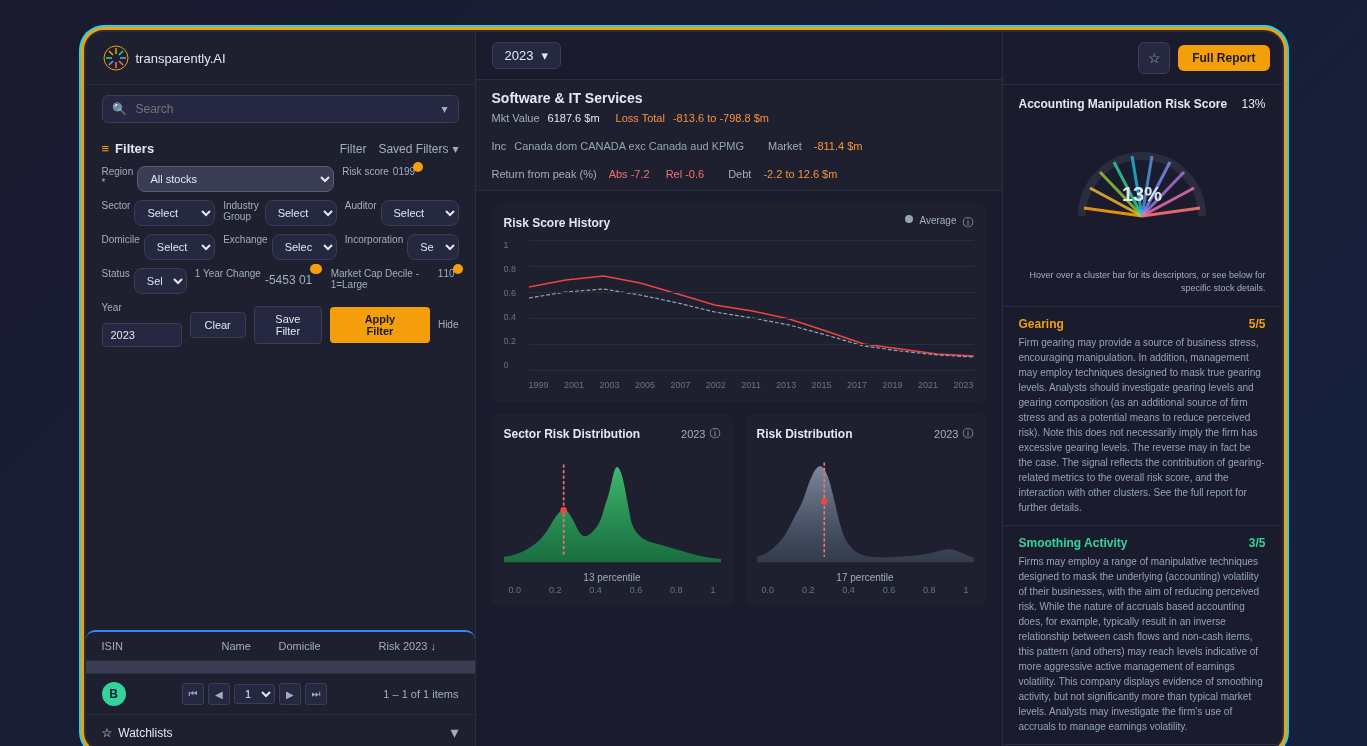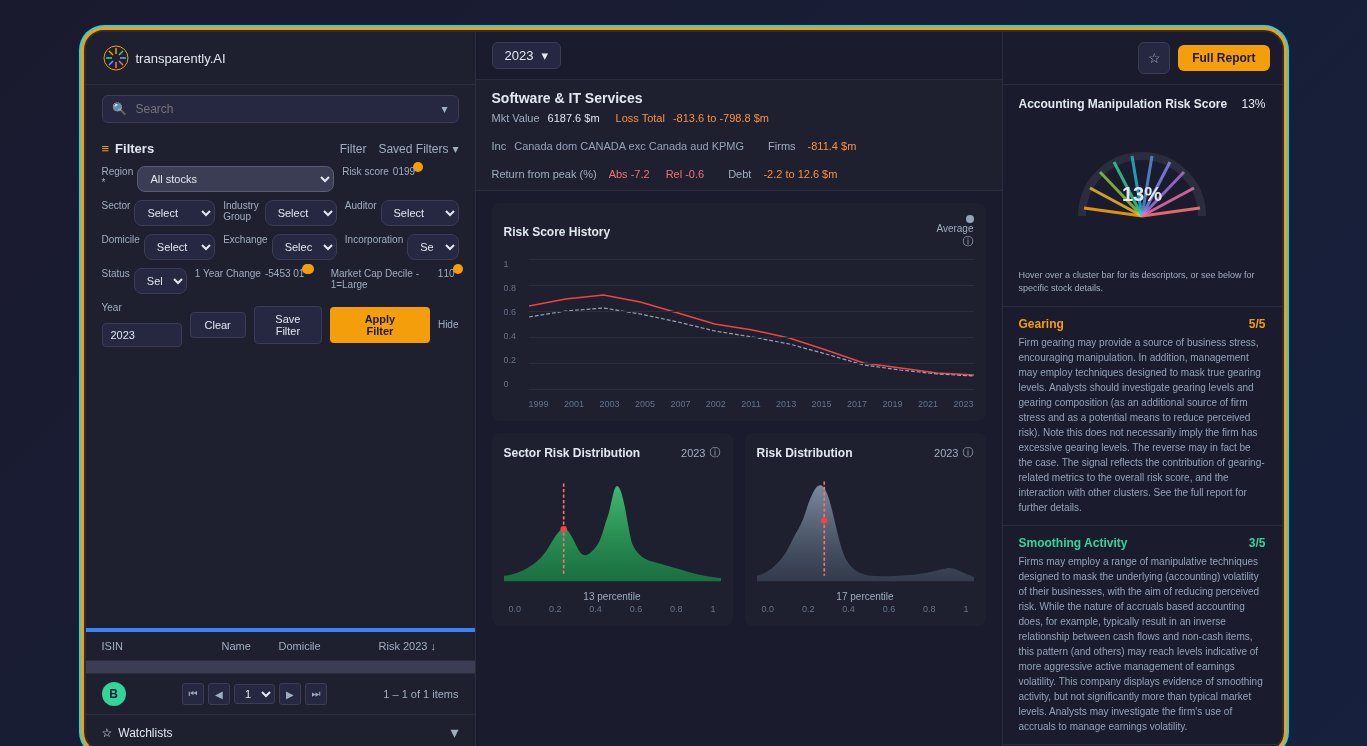--- a/index.html
+++ b/index.html
@@ -214,21 +214,22 @@
 
     .hide-link {
       color: #a0aec0;
       font-size: 10px;
       cursor: pointer;
       margin-left: auto;
     }
 
     
     .table-section {
-      border-top: 4px solid #3b82f6;
+      border-top: 2px solid #3b82f6;
+      border-radius: 9px;
     }
 
     .table-header {
       display: grid;
       grid-template-columns: 120px 1fr 100px 80px;
       padding: 8px 16px;
       border-bottom: 1px solid #2a2d3e;
     }
 
     .table-col-header {
@@ -408,24 +409,24 @@
     }
 
     .chart-title {
       color: #e2e8f0;
       font-size: 12px;
       font-weight: 600;
     }
 
     .chart-legend {
       display: flex;
-      align-items: flex-end;
+      align-items: flex-start;
+      gap: 6px;
       font-size: 10px;
       color: #a0aec0;
-      flex-direction: column;
     }
 
     .legend-dot {
       width: 8px;
       height: 8px;
       border-radius: 50%;
       background: #94a3b8;
     }
 
     .risk-chart-container {
@@ -545,21 +546,21 @@
       display: flex;
       align-items: center;
       justify-content: center;
       height: 140px;
       position: relative;
     }
 
     .gauge-subtitle {
       color: #a0aec0;
       font-size: 9px;
-      text-align: left;
+      text-align: right;
       margin-top: 8px;
       line-height: 1.4;
     }
 
     .signal-section {
       padding: 10px 16px;
       border-bottom: 1px solid #2a2d3e;
     }
 
     .signal-title {
@@ -763,21 +764,21 @@
 
         <div class="filter-row">
           <div class="filter-group" style="flex:1;">
             <div class="filter-label">Status</div>
             <select class="filter-select">
               <option>Select</option>
             </select>
           </div>
           <div class="filter-group" style="flex:1.5;">
             <div class="filter-label">1 Year Change</div>
-            <div style="display:flex; justify-content:space-between; font-size:10px; color:#a0aec0; margin-bottom:2px;">
+            <div style="display:flex; justify-content:space-between; font-size:12px; color:#a0aec0; margin-bottom:2px;align-items:center;">
               <span>-54</span>
               <span>53 01</span>
             </div>
             <div style="height:4px; background:#3a3d54; border-radius:2px; position:relative;">
               <div style="position:absolute;left:15%;right:5%;top:0;height:100%;background:#f59e0b;border-radius:2px;"></div>
               <div style="position:absolute;left:calc(15% - 4px);top:-4px;width:10px;height:10px;background:#f59e0b;border-radius:50%;"></div>
               <div style="position:absolute;right:calc(5% - 4px);top:-4px;width:10px;height:10px;background:#f59e0b;border-radius:50%;"></div>
             </div>
           </div>
           <div class="filter-group" style="flex:1.5;">
@@ -875,21 +876,21 @@
             <span class="metric-label">Mkt Value</span>
             <span class="metric-value">6187.6 $m</span>
           </div>
           <div class="metric-item">
             <span class="metric-label metric-value-orange">Loss Total</span>
             <span class="metric-value metric-value-orange">-813.6 to -798.8 $m</span>
           </div>
           <div class="metric-item" style="flex-basis:100%;">
             <span class="metric-label">Inc</span>
             <span class="metric-value" style="color:#94a3b8;">Canada dom CANADA exc Canada aud KPMG</span>
-            <span class="metric-label" style="margin-left:16px;">Firms</span>
+            <span class="metric-label" style="margin-left:16px;">Market</span>
             <span class="metric-value metric-value-orange" style="margin-left:4px;">-811.4 $m</span>
           </div>
           <div class="metric-item" style="flex-basis:100%;">
             <span class="metric-label">Return from peak (%)</span>
             <span class="metric-value metric-value-red" style="margin-left:4px;">Abs -7.2</span>
             <span class="metric-value metric-value-red" style="margin-left:8px;">Rel -0.6</span>
             <span class="metric-label" style="margin-left:16px;">Debt</span>
             <span class="metric-value metric-value-orange" style="margin-left:4px;">-2.2 to 12.6 $m</span>
           </div>
         </div>

